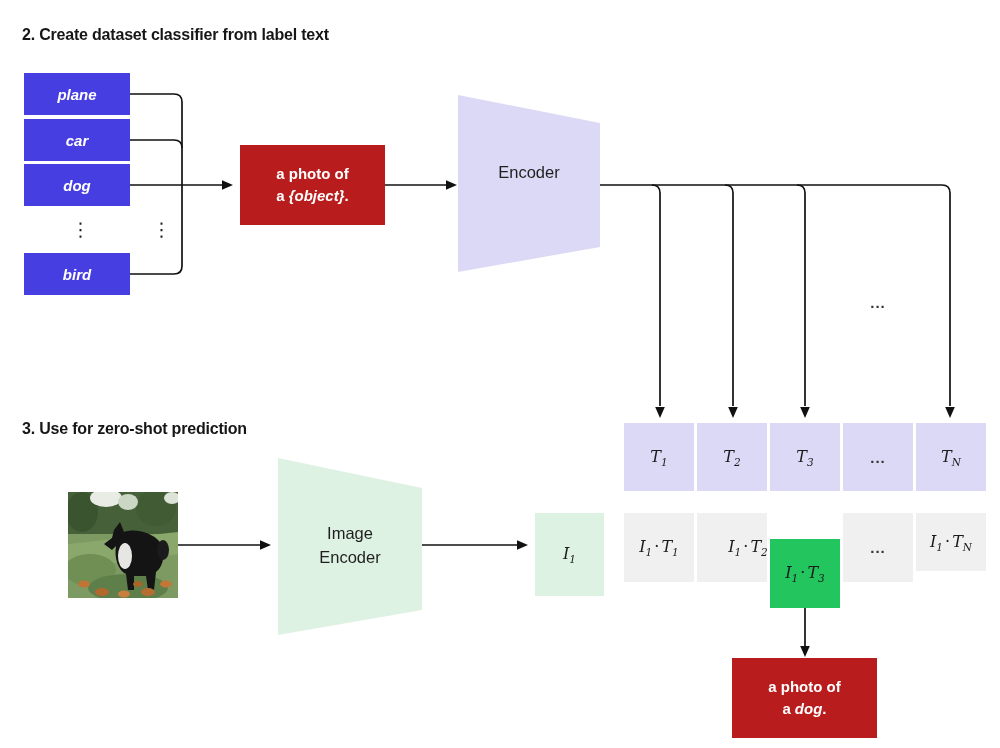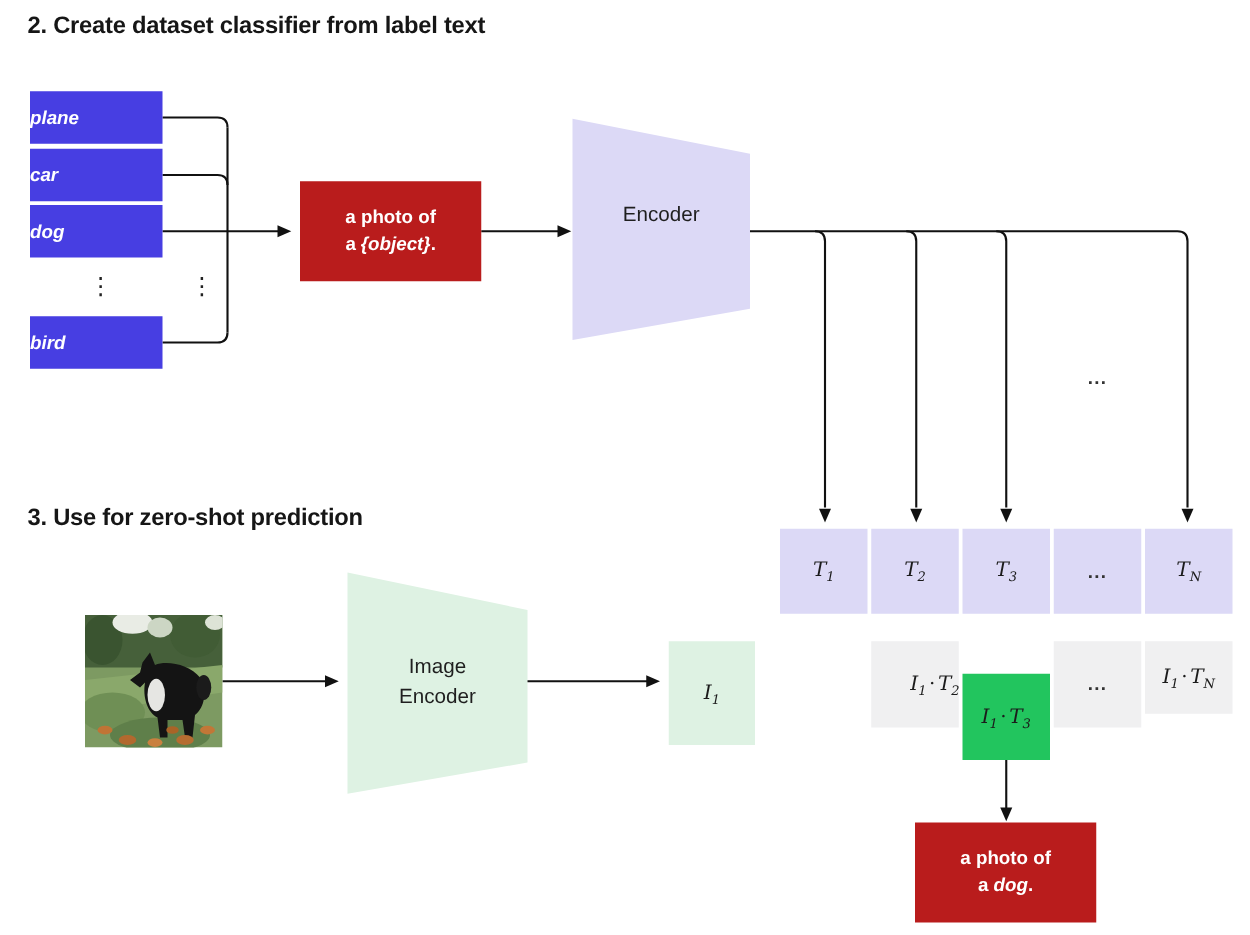--- a/index.html
+++ b/index.html
@@ -7,32 +7,33 @@
   body { font-family: "Liberation Sans", sans-serif; color: #111; }
   .canvas {
     position: relative;
     width: 1000px;
     height: 748px;
     background: #ffffff;
     overflow: hidden;
   }
   .abs { position: absolute; }
   .section-title {
-    font-size: 19px;
+    font-size: 16px;
     font-weight: 700;
     letter-spacing: -0.2px;
     color: #161616;
+    margin-top: 16px;
   }
   
   .class-box {
     left: 24px; width: 106px; height: 42px;
     background: #473EE2;
     color: #ffffff;
     font-size: 15px; font-weight: 700; font-style: italic;
-    display: flex; align-items: center; justify-content: flex-start;
+    display: flex; align-items: center; justify-content: center;
     z-index: 2;
   }
   .vdots {
     font-size: 19px; color: #222;
     z-index: 2; line-height: 1;
   }
   
   .purple-box {
     background: #b91c1c;
     color: #fff;
@@ -199,20 +200,23 @@
 
   <div class="abs enc-label" style="left:278px; top:521px; width:144px;">
     <div>Image</div>
     <div>Encoder</div>
   </div>
 
   <div class="abs cell green" style="left:535px; top:513px; height:83px; width:69px;">
     <span class="math"><span>I</span><sub>1</sub></span>
   </div>
 
+  <div class="abs cell gray" style="left:624px; top:513px; height:69px;">
+    <span class="math"><span>I</span><sub>1</sub><span class="mdot">·</span><span>T</span><sub>1</sub></span>
+  </div>
   <div class="abs cell gray" style="left:697px; top:513px; height:69px;padding-left:32px;">
     <span class="math"><span>I</span><sub>1</sub><span class="mdot">·</span><span>T</span><sub>2</sub></span>
   </div>
   <div class="abs cell blue" style="left:770px; top:513px; height:69px;">
     <span class="math"><span>I</span><sub>1</sub><span class="mdot">·</span><span>T</span><sub>3</sub></span>
   </div>
   <div class="abs cell gray" style="left:843px; top:513px; height:69px;">
     <span class="cell-dots">...</span>
   </div>
   <div class="abs cell gray" style="left:916px; top:513px; height:58px;">

